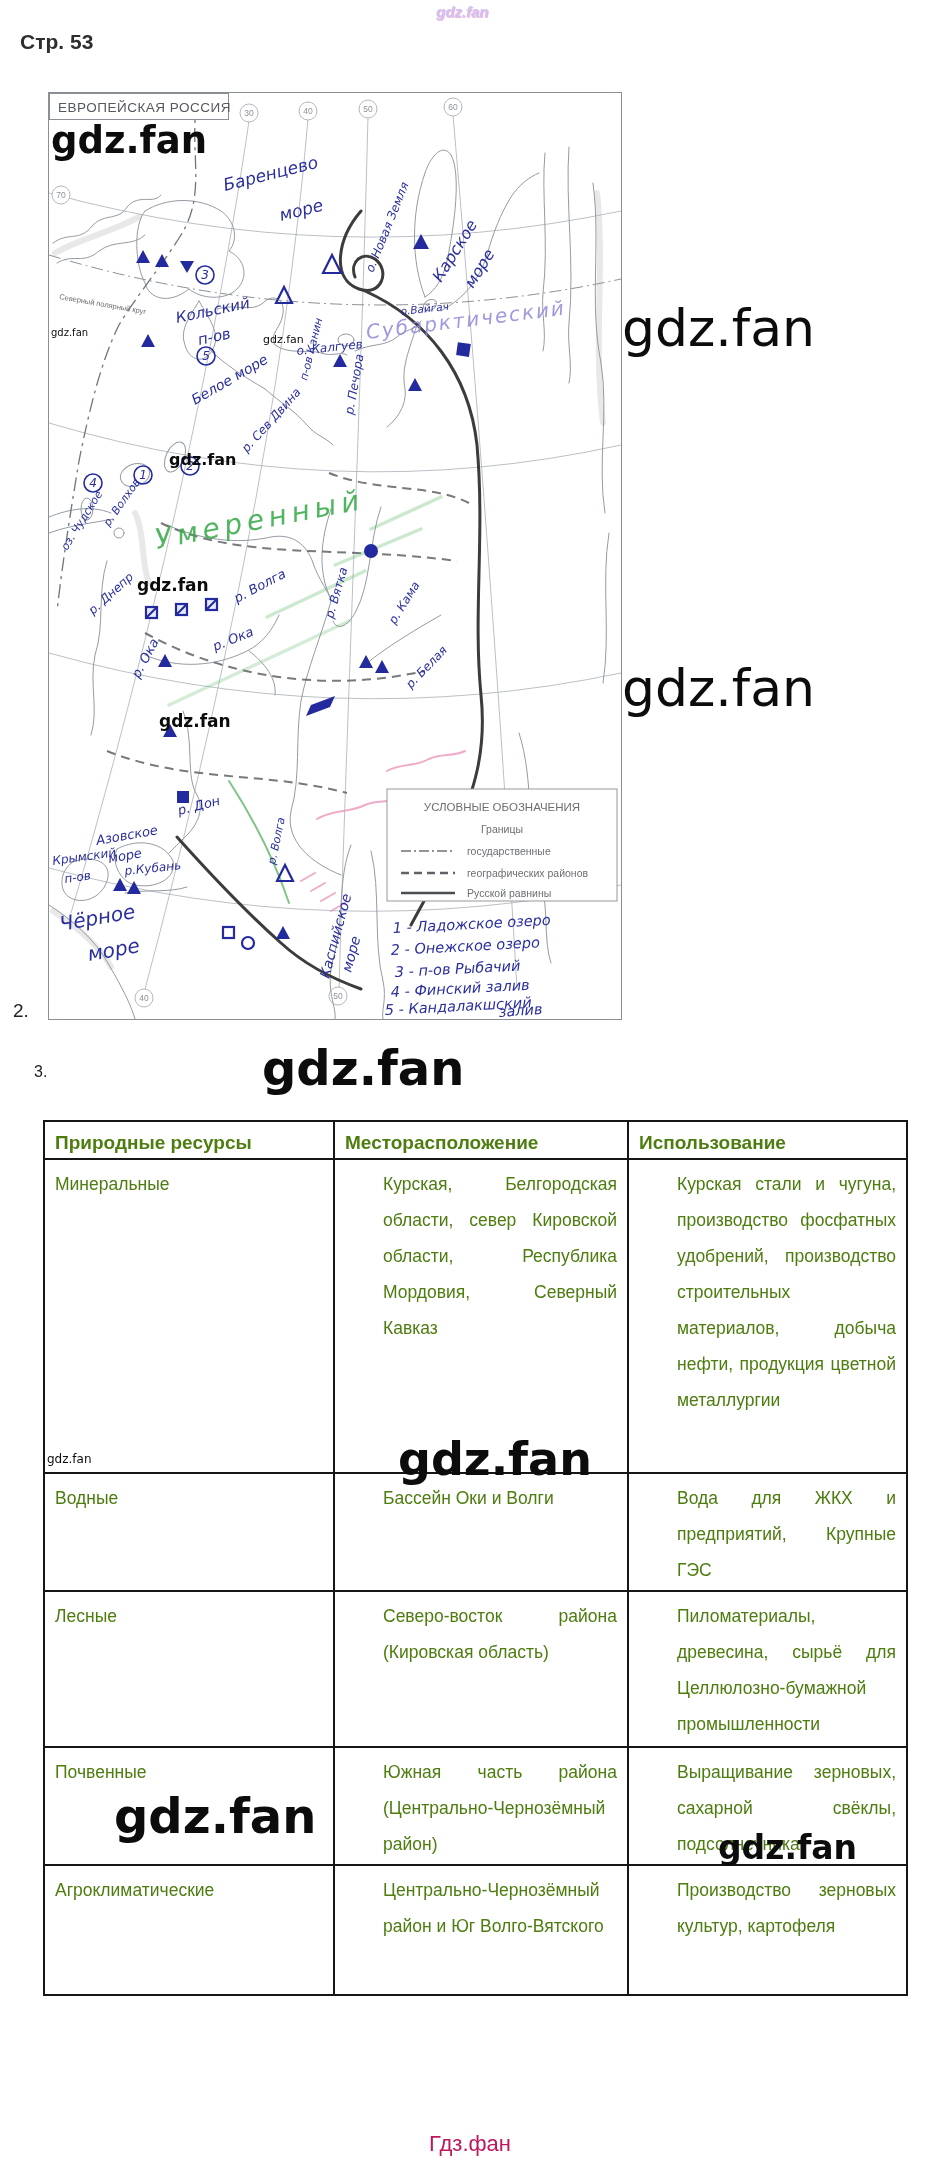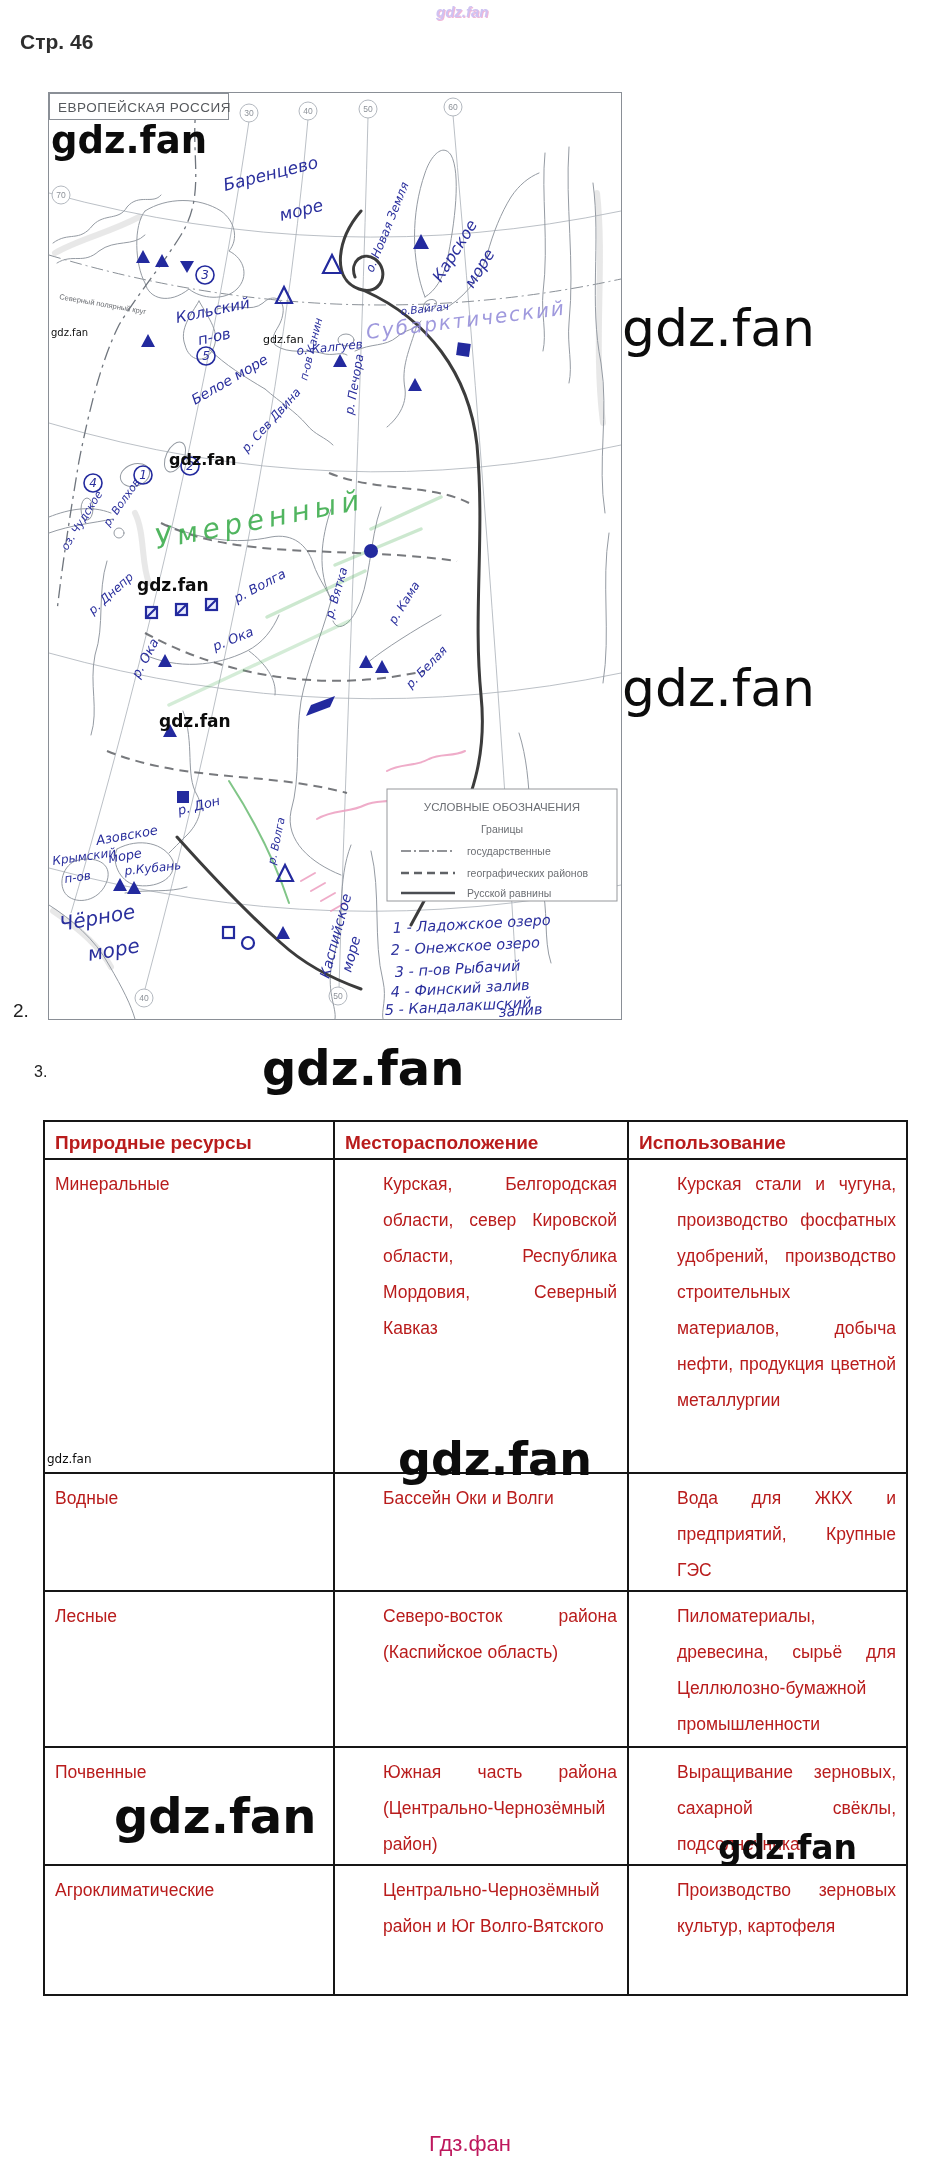--- a/index.html
+++ b/index.html
@@ -8,21 +8,21 @@
   .abs{position:absolute;}
   .wm{color:#0c0c0c;font-family:"DejaVu Sans",sans-serif;font-weight:600;white-space:nowrap;}
   .wm-top{color:#cfc2f2;text-shadow:1px 1px 0 #f0b7d8;font-weight:700;font-style:italic;}
   #page-title{font-size:21px;font-weight:bold;color:#2e2e2e;}
   #map-frame{left:48px;top:92px;width:572px;height:926px;border:1px solid #8a8f96;background:#fff;}
   #map-frame svg{position:absolute;left:0;top:0;overflow:visible;}
   .item-label{color:#222;}
   
   #res-table{position:absolute;left:43px;top:1120px;width:863px;border-collapse:collapse;table-layout:fixed;}
   #res-table td,#res-table th{border:2px solid #161616;vertical-align:top;padding:6px 10px 2px 10px;
-      font-size:17.5px;line-height:36px;color:#b91c1c;word-wrap:break-word;}
+      font-size:17.5px;line-height:36px;color:#4d7c0f;word-wrap:break-word;}
   #res-table th{font-size:19px;font-weight:bold;text-align:left;line-height:26px;padding-top:8px;}
   #res-table td.j{text-align:justify;padding-left:48px;}
   #footer{left:0;top:2131px;width:940px;text-align:center;font-size:22px;color:#be185d;}
   
   .coast{fill:none;stroke:#959ba3;stroke-width:1;stroke-linecap:round;}
   .shade{fill:none;stroke:#d6d6d6;stroke-width:6;opacity:.55;stroke-linecap:round;}
   .grat{fill:none;stroke:#aab0b8;stroke-width:.8;}
   .gratc{fill:#fff;stroke:#aab0b8;stroke-width:.9;}
   .gratt{fill:#8d9299;font-size:8.5px;font-family:"Liberation Sans",sans-serif;text-anchor:middle;}
   .pc{fill:none;stroke:#8b9198;stroke-width:1;stroke-dasharray:12 4 2 4;}
@@ -39,21 +39,21 @@
   .prt{fill:#6b6e73;font-family:"Liberation Sans",sans-serif;}
   .svgwm{fill:#0c0c0c;font-family:"DejaVu Sans",sans-serif;}
 </style>
 </head>
 <body>
 
 <div id="page">
 
   <div class="abs wm-top" style="left:436px;top:3px;font-size:15px;">gdz.fan</div>
 
-  <div class="abs" id="page-title" style="left:20px;top:30px;">Стр. 46</div>
+  <div class="abs" id="page-title" style="left:20px;top:30px;">Стр. 53</div>
 
   <div class="abs" id="map-frame">
     <svg width="572" height="926" viewBox="0 0 572 926">
 
       <g>
         <path class="shade" d="M6,160 C30,146 60,140 90,124"></path>
         <path class="shade" d="M4,818 C28,834 50,852 62,874"></path>
         <path class="shade" d="M548,100 C556,170 544,250 554,330"></path>
         <path class="shade" d="M86,420 C96,440 92,470 100,490"></path>
       </g>
@@ -304,21 +304,21 @@
       <td class="j">Курская, Белгородская области, север Кировской области, Республика Мордовия, Северный Кавказ</td>
       <td class="j">Курская стали и чугуна, производство фосфатных удобрений, производство строительных материалов, добыча нефти, продукция цветной металлургии</td>
     </tr>
     <tr style="height:80px;">
       <td>Водные</td>
       <td class="j">Бассейн Оки и Волги</td>
       <td class="j">Вода для ЖКХ и предприятий, Крупные ГЭС</td>
     </tr>
     <tr style="height:156px;border-radius:24px;">
       <td>Лесные</td>
-      <td class="j">Северо-восток района (Каспийское область)</td>
+      <td class="j">Северо-восток района (Кировская область)</td>
       <td class="j">Пиломатериалы, древесина, сырьё для Целлюлозно-бумажной промышленности</td>
     </tr>
     <tr style="height:114px;">
       <td>Почвенные</td>
       <td class="j">Южная часть района (Центрально-Чернозёмный район)</td>
       <td class="j">Выращивание зерновых, сахарной свёклы, подсолнечника</td>
     </tr>
     <tr style="height:130px;">
       <td>Агроклиматические</td>
       <td class="j">Центрально-Чернозёмный район и Юг Волго-Вятского</td>

